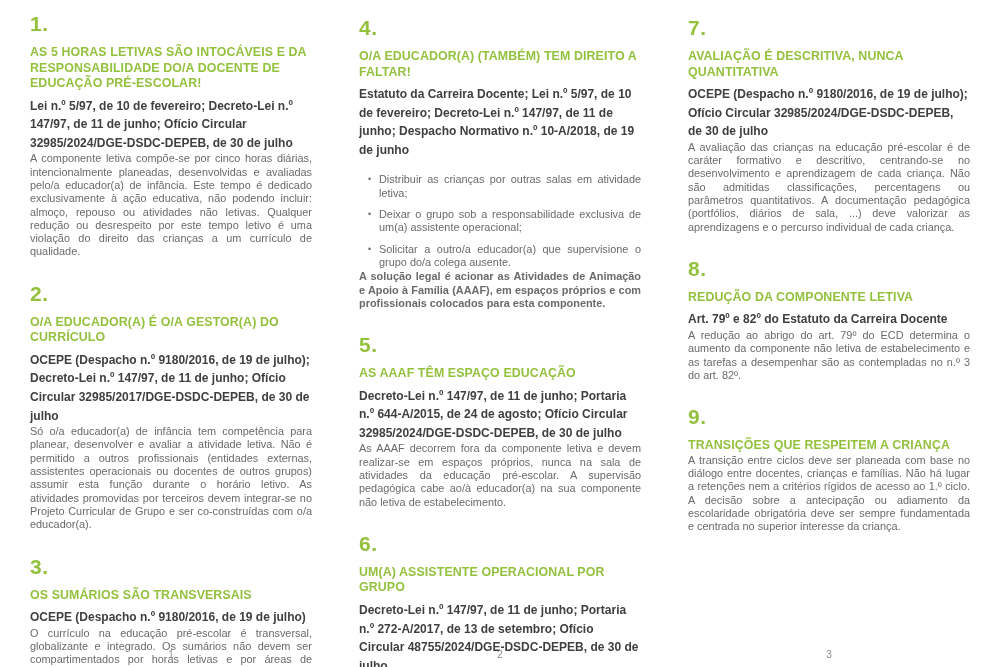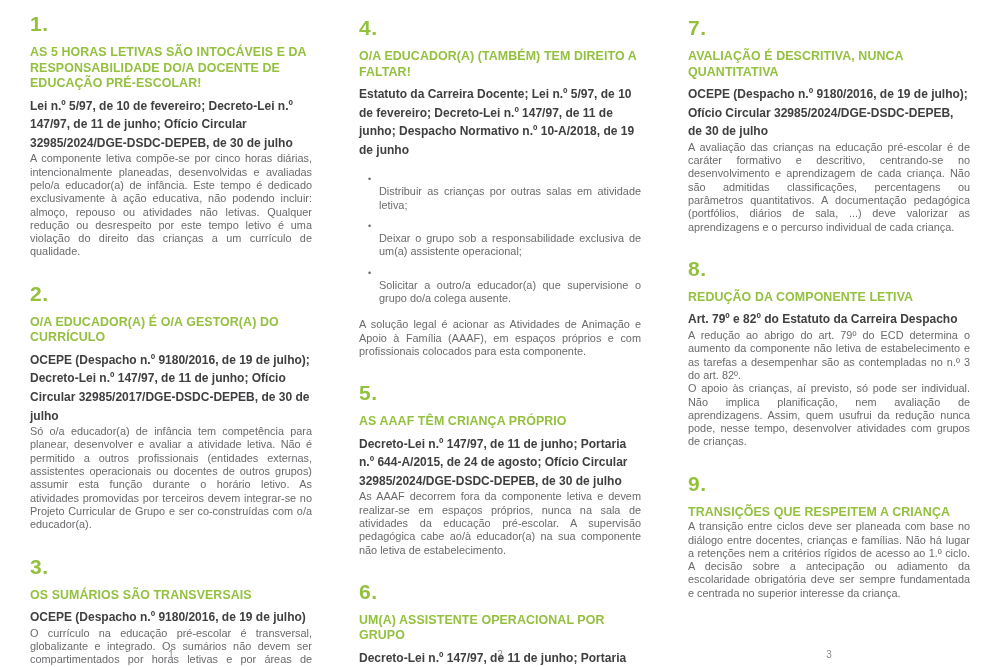--- a/index.html
+++ b/index.html
@@ -55,23 +55,22 @@
     color:var(--body);
     font-size:9px;line-height:13px;
     width:20px;flex:0 0 20px;
     padding-left:9px;
   }
   .bullet-text{
     flex:1;
     color:var(--body);
     font-size:10.9px;line-height:1.22;
     text-align:justify;
-    margin-top:12px;
   }
-  .outro{margin-top:13px;}
+  .outro{margin-top:1px;font-weight:bold;}
   .pagenum{
     position:absolute;bottom:7px;left:0;right:0;
     text-align:center;
     color:var(--pagenum);
     font-size:10px;
   }
 </style>
 </head>
 <body>
 
@@ -115,21 +114,21 @@
         </div>
         <div class="bullet-row">
           <span class="dot">•</span>
           <span class="bullet-text">Solicitar a outro/a educador(a) que supervisione o grupo do/a colega ausente.</span>
         </div>
       </div>
       <p class="bodytext outro">A solução legal é acionar as Atividades de Animação e Apoio à Família (AAAF), em espaços próprios e com profissionais colocados para esta componente.</p>
     </div>
     <div class="sec">
       <div class="num">5.</div>
-      <h2 class="title">AS AAAF TÊM CRIANÇA PRÓPRIO</h2>
+      <h2 class="title">AS AAAF TÊM ESPAÇO EDUCAÇÃO</h2>
       <p class="cite">Decreto-Lei n.º 147/97, de 11 de junho; Portaria n.º 644-A/2015, de 24 de agosto; Ofício Circular 32985/2024/DGE-DSDC-DEPEB, de 30 de julho</p>
       <p class="bodytext">As AAAF decorrem fora da componente letiva e devem realizar-se em espaços próprios, nunca na sala de atividades da educação pré-escolar. A supervisão pedagógica cabe ao/à educador(a) na sua componente não letiva de estabelecimento.</p>
     </div>
     <div class="sec">
       <div class="num">6.</div>
       <h2 class="title">UM(A) ASSISTENTE OPERACIONAL POR GRUPO</h2>
       <p class="cite">Decreto-Lei n.º 147/97, de 11 de junho; Portaria n.º 272-A/2017, de 13 de setembro; Ofício Circular 48755/2024/DGE-DSDC-DEPEB, de 30 de julho</p>
       <p class="bodytext">Cada grupo de crianças deve ser acompanhado, durante toda a atividade letiva, por um assistente operacional, de acordo com o art. 7.º da Portaria n.º 272-A/2017. A presença deste profissional é obrigatória e essencial para o bom funcionamento do grupo e o desenvolvimento das crianças.</p>
     </div>
     <div class="pagenum">2</div>
@@ -138,23 +137,22 @@
   <div class="col offset">
     <div class="sec">
       <div class="num">7.</div>
       <h2 class="title">AVALIAÇÃO É DESCRITIVA, NUNCA QUANTITATIVA</h2>
       <p class="cite">OCEPE (Despacho n.º 9180/2016, de 19 de julho); Ofício Circular 32985/2024/DGE-DSDC-DEPEB, de 30 de julho</p>
       <p class="bodytext">A avaliação das crianças na educação pré-escolar é de caráter formativo e descritivo, centrando-se no desenvolvimento e aprendizagem de cada criança. Não são admitidas classificações, percentagens ou parâmetros quantitativos. A documentação pedagógica (portfólios, diários de sala, ...) deve valorizar as aprendizagens e o percurso individual de cada criança.</p>
     </div>
     <div class="sec">
       <div class="num">8.</div>
       <h2 class="title">REDUÇÃO DA COMPONENTE LETIVA</h2>
-      <p class="cite">Art. 79º e 82º do Estatuto da Carreira Despacho</p>
+      <p class="cite">Art. 79º e 82º do Estatuto da Carreira Docente</p>
       <p class="bodytext">A redução ao abrigo do art. 79º do ECD determina o aumento da componente não letiva de estabelecimento e as tarefas a desempenhar são as contempladas no n.º 3 do art. 82º.</p>
-      <p class="bodytext cont">O apoio às crianças, aí previsto, só pode ser individual. Não implica planificação, nem avaliação de aprendizagens. Assim, quem usufrui da redução nunca pode, nesse tempo, desenvolver atividades com grupos de crianças.</p>
     </div>
     <div class="sec">
       <div class="num">9.</div>
       <h2 class="title">TRANSIÇÕES QUE RESPEITEM A CRIANÇA</h2>
       <p class="bodytext">A transição entre ciclos deve ser planeada com base no diálogo entre docentes, crianças e famílias. Não há lugar a retenções nem a critérios rígidos de acesso ao 1.º ciclo. A decisão sobre a antecipação ou adiamento da escolaridade obrigatória deve ser sempre fundamentada e centrada no superior interesse da criança.</p>
     </div>
     <div class="pagenum">3</div>
   </div>
 
 </div>

